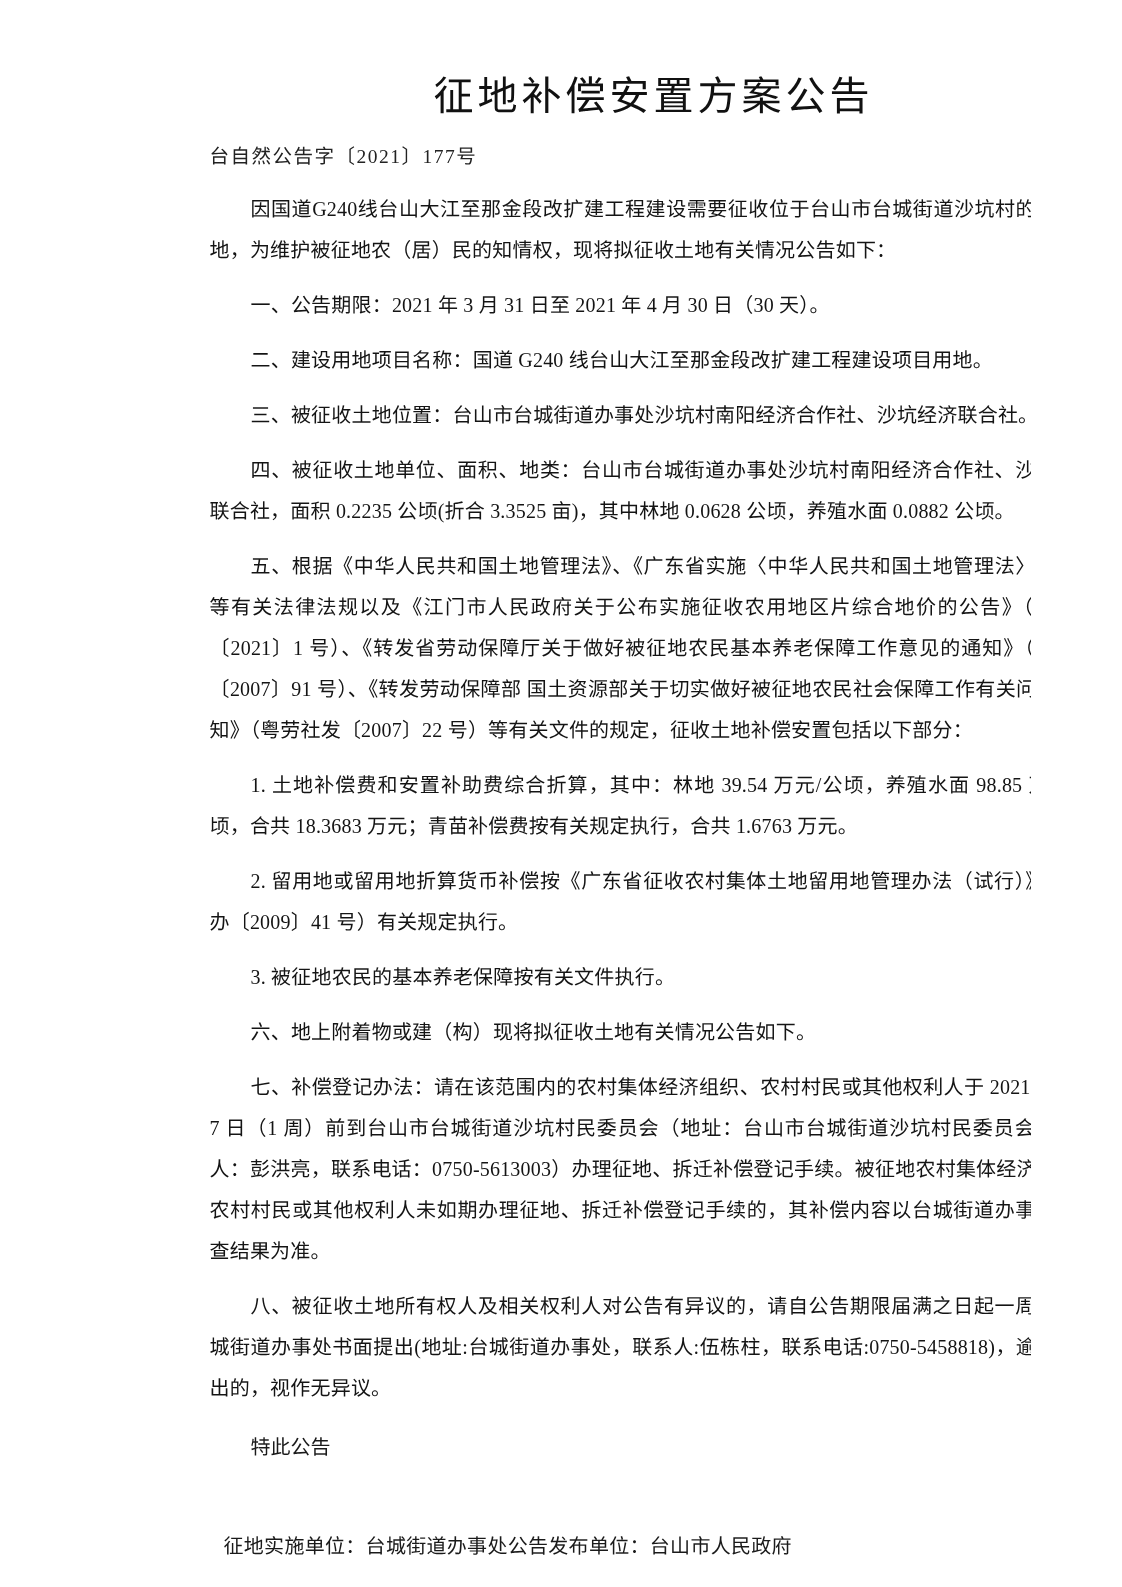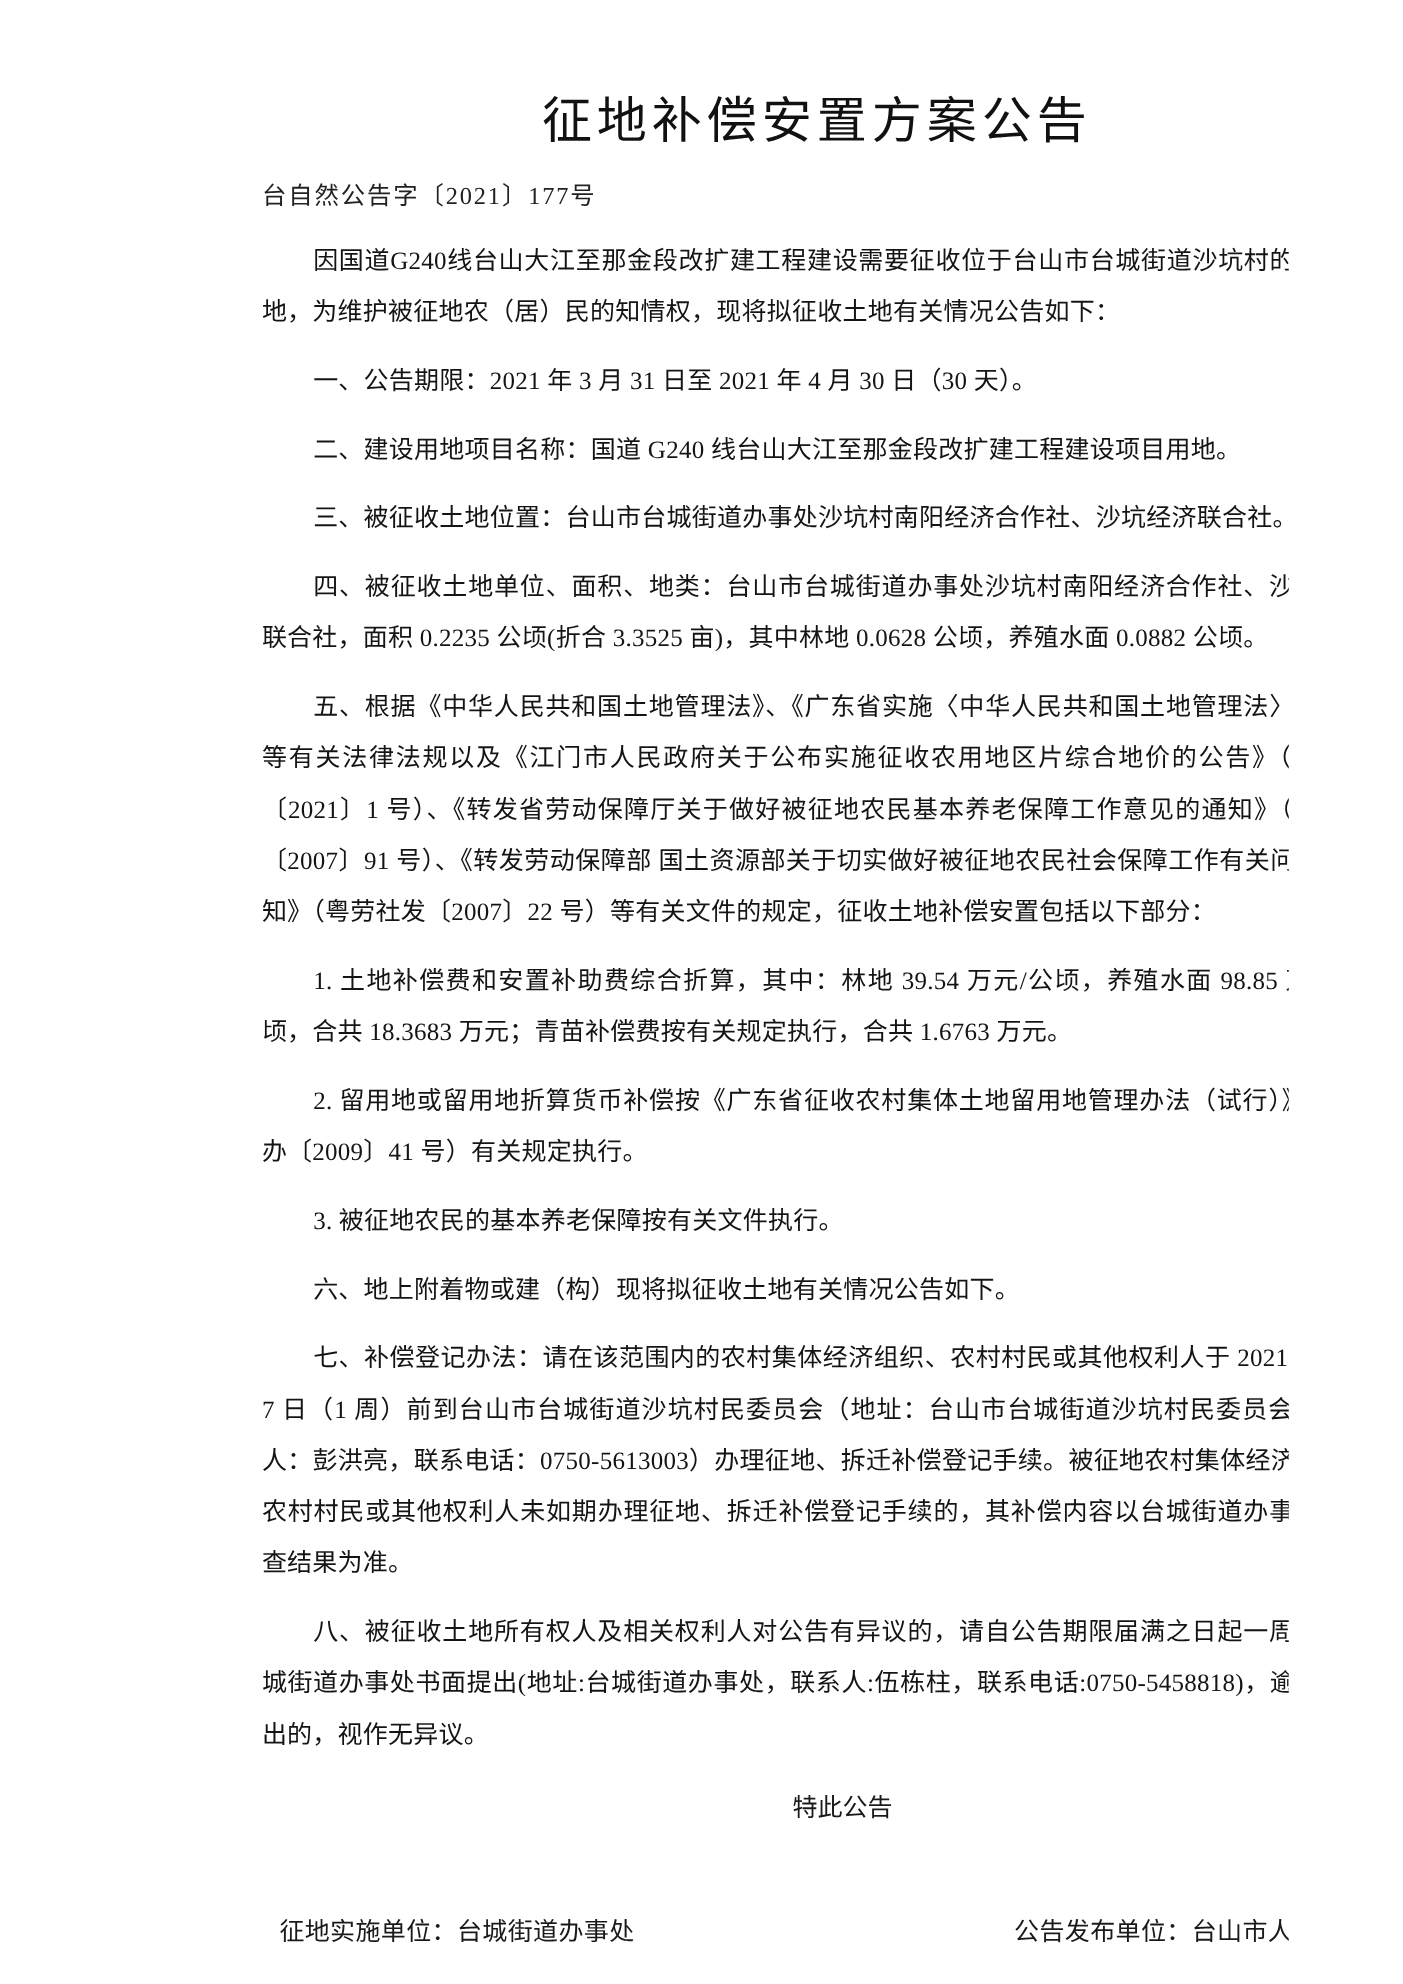--- a/index.html
+++ b/index.html
@@ -62,26 +62,25 @@
   .para.first {
     padding-top: 20px;
   }
 
   .closing {
     font-size: 20px;
     line-height: 41px;
     margin: 0;
     padding-top: 18px;
     text-indent: 2.05em;
-    text-align: center;
   }
 
   .sign-row {
     display: flex;
-    justify-content: space-between;
+    justify-content: flex-start;
     align-items: baseline;
     font-size: 20px;
     line-height: 32px;
     padding-top: 62px;
     letter-spacing: 0.3px;
   }
   .sign-left { padding-left: 14px; }
   .sign-right { padding-right: 2px; }
 
   .date-row {

